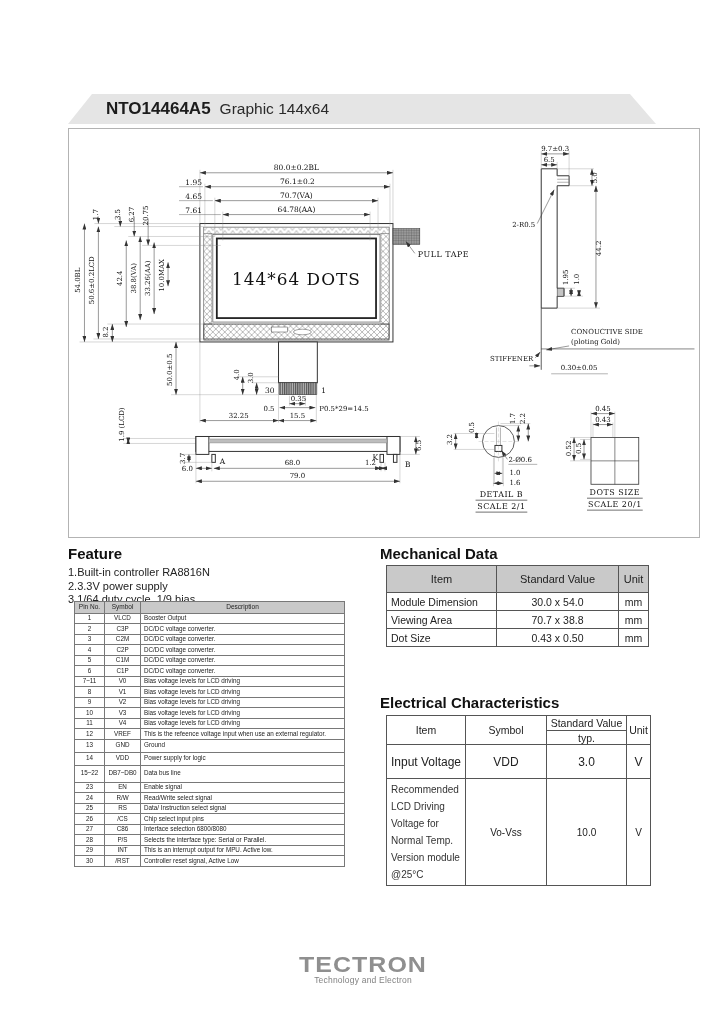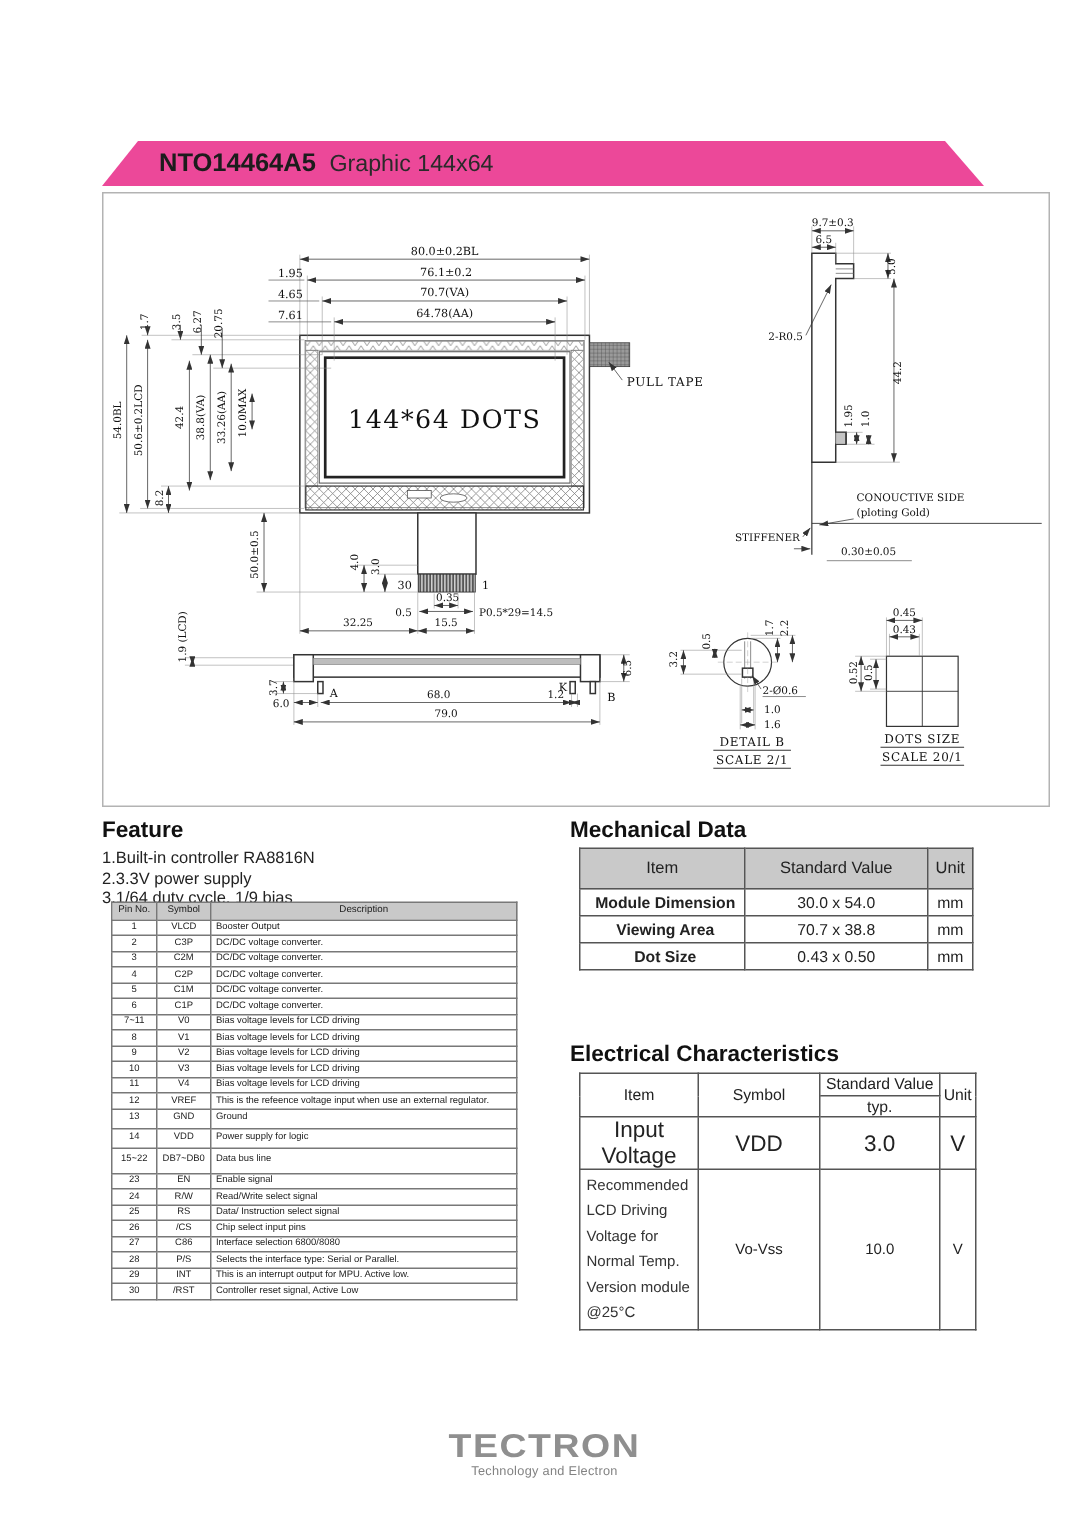--- a/index.html
+++ b/index.html
@@ -1,20 +1,20 @@
 <!DOCTYPE html>
 <html><head>
 <meta charset="utf-8">
 <style>
   html,body{margin:0;padding:0;}
   body{width:724px;height:1024px;position:relative;background:#fff;
        font-family:"Liberation Sans",sans-serif;color:#1a1a1a;overflow:hidden;}
 
   
-  .banner{position:absolute;left:68px;top:94px;width:592px;height:30px;background:#ec4899;
+  .banner{position:absolute;left:68px;top:94px;width:592px;height:30px;background:#e5e5e5;
           clip-path:polygon(24px 0,562px 0,588px 100%,0 100%);}
   .banner .ttl{position:absolute;left:38px;top:0;line-height:30px;white-space:nowrap;}
   .banner .model{font-weight:bold;font-size:17px;color:#1c1c1c;}
   .banner .sub{font-size:15.5px;color:#2a2a2a;margin-left:9px;}
 
   
   .draw{position:absolute;left:68px;top:128px;width:630px;height:408px;border:1px solid #b3b3b3;background:#fff;}
   svg text{fill:#111;font-family:"DejaVu Serif",serif;}
   .dt{font-size:7.5px;}
   .dts{font-size:7px;}
@@ -36,28 +36,28 @@
   .pin-table th{background:#c9c9c9;height:10.5px;font-size:6.5px;}
   .pin-table td:last-child{text-align:left;padding-left:3px;}
   .pin-table tr.row-md td{height:12px;}
   .pin-table tr.row-lg td{height:16px;}
 
   
   .mech-table{position:absolute;left:386px;top:565px;width:262px;table-layout:fixed;}
   .mech-table td,.mech-table th{border:1px solid #555;font-size:10.5px;color:#222;text-align:center;padding:0;}
   .mech-table th{background:#c9c9c9;height:26px;font-weight:normal;font-size:11px;}
   .mech-table td{height:17px;}
-  .mech-table td:first-child{text-align:center;padding-left:4px;font-weight:bold;}
+  .mech-table td:first-child{text-align:left;padding-left:4px;}
 
   
   .elec-table{position:absolute;left:386px;top:715px;width:264px;table-layout:fixed;}
   .elec-table td,.elec-table th{border:1px solid #555;font-size:10.5px;font-weight:normal;color:#222;text-align:center;padding:0;}
   .elec-table .hr1 td{height:14px;}
   .elec-table .hr2 td{height:13px;}
-  .elec-table .r1 td{height:33px;font-size:15px;}
+  .elec-table .r1 td{height:33px;font-size:12px;}
   .elec-table .r2 td{height:41px;font-size:10px;border-radius:28px;}
   .elec-table .small-item{font-size:6.3px;text-align:left;padding:2px 2px 2px 4px;line-height:1.7;color:#333;}
 
   
   .logo{position:absolute;left:288px;top:952px;width:150px;text-align:center;}
   .logo .word{font-size:25px;font-weight:bold;letter-spacing:1px;color:#8f8f8f;transform:scaleY(.88);line-height:1;}
   .logo .tag{font-size:8.5px;color:#828282;margin-top:-2px;letter-spacing:.2px;}
 </style>
 </head>
 <body>

